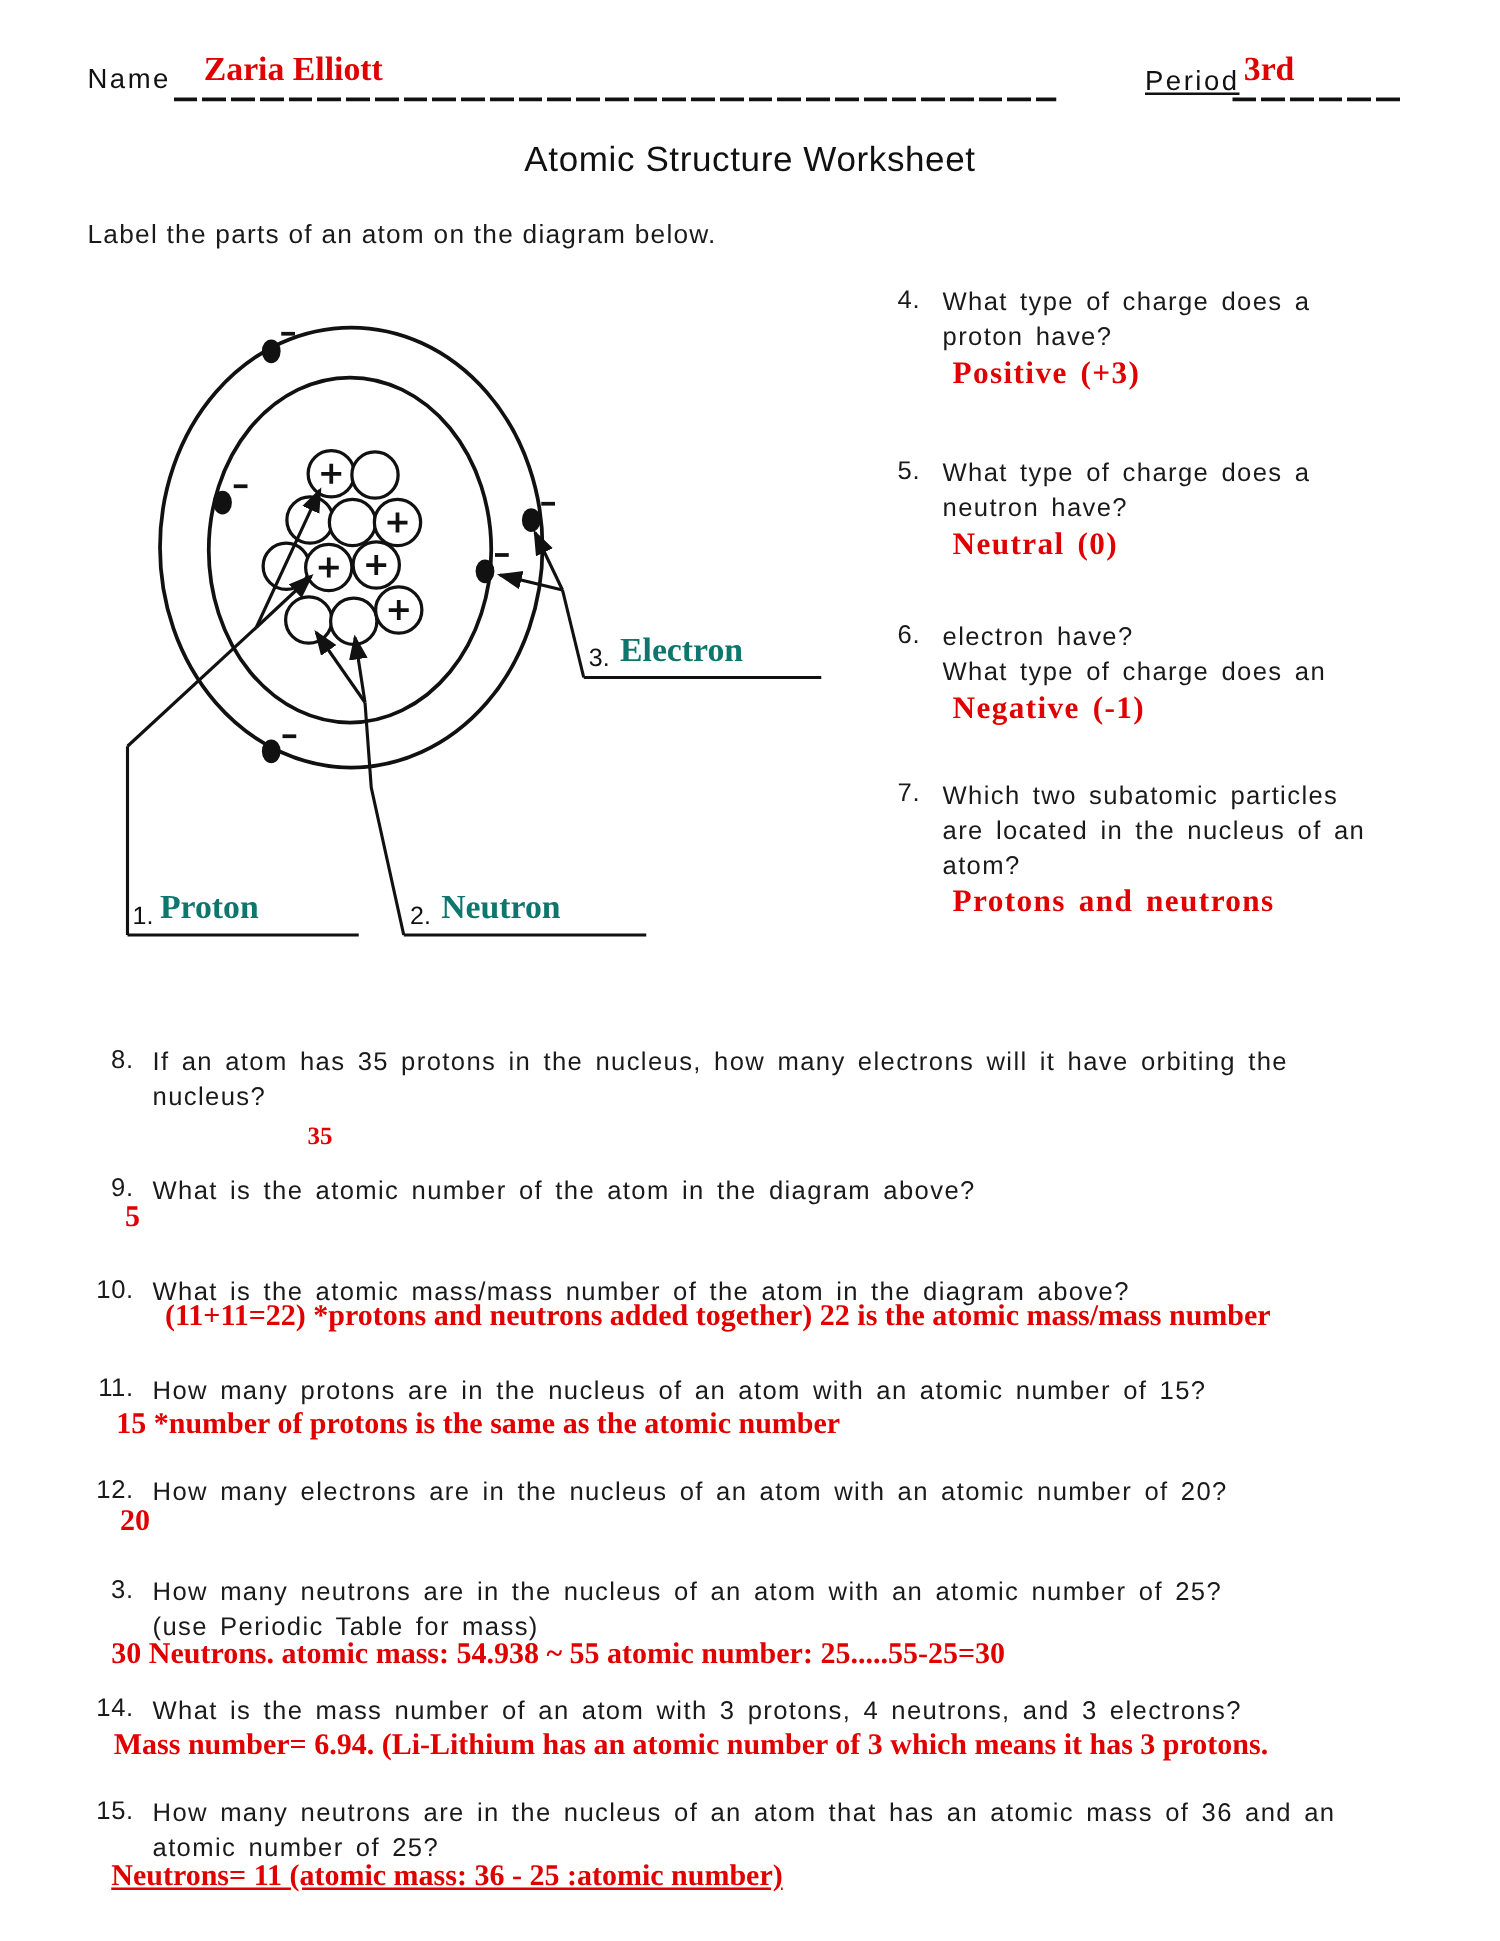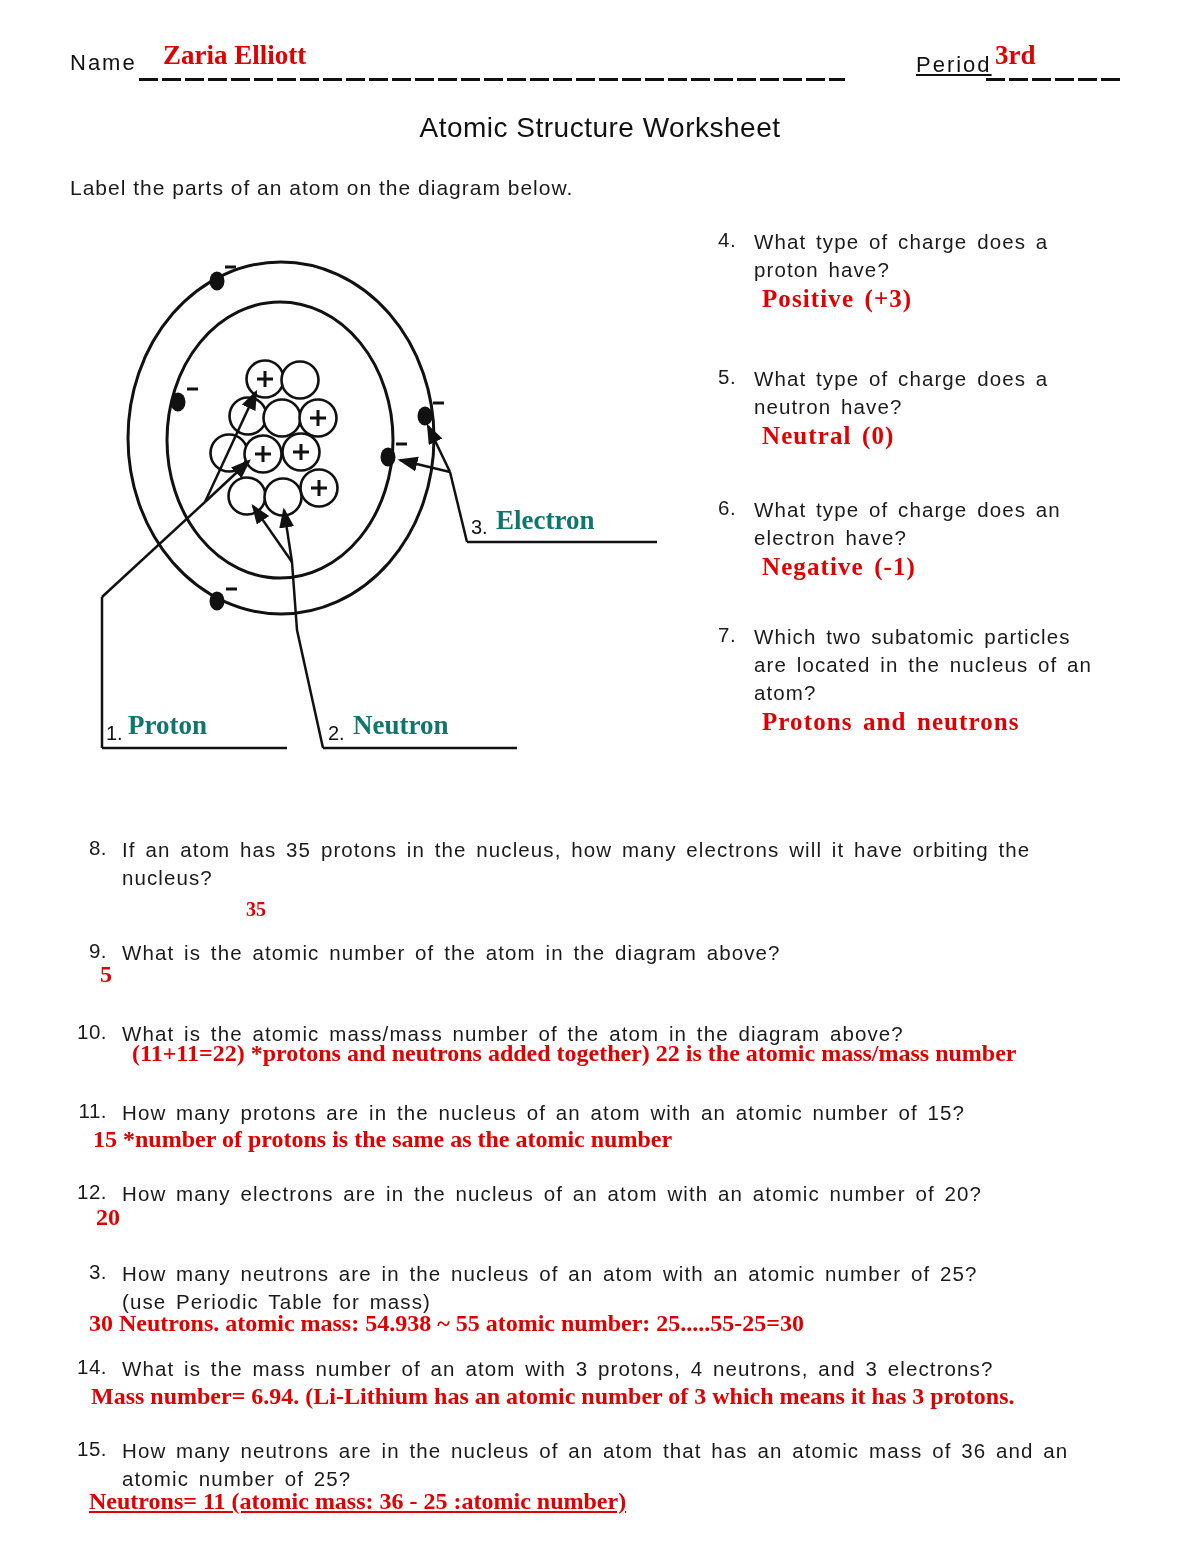--- a/index.html
+++ b/index.html
@@ -130,22 +130,22 @@
   <div class="qtext">
     <div>What type of charge does a</div>
     <div>neutron have?</div>
     <div class="ans ans-inline">Neutral (0)</div>
   </div>
 </div>
 
 <div class="abs qblock rcol" style="left:718px;top:496px;width:420px;">
   <div class="qnum">6.</div>
   <div class="qtext">
+    <div>electron have?</div>
     <div>What type of charge does an</div>
-    <div>electron have?</div>
     <div class="ans ans-inline">Negative (-1)</div>
   </div>
 </div>
 
 <div class="abs qblock rcol" style="left:718px;top:623px;width:430px;">
   <div class="qnum">7.</div>
   <div class="qtext">
     <div>Which two subatomic particles</div>
     <div>are located in the nucleus of an</div>
     <div>atom?</div>

